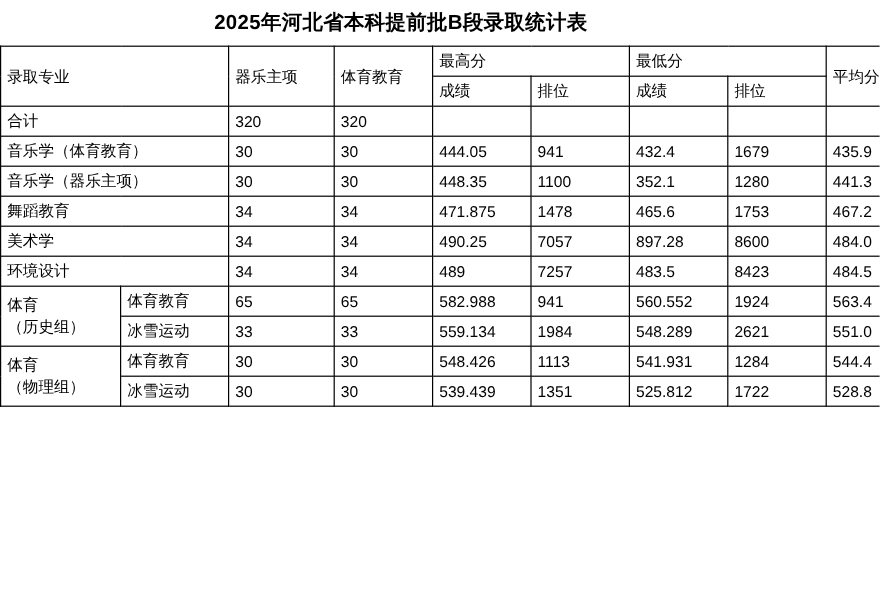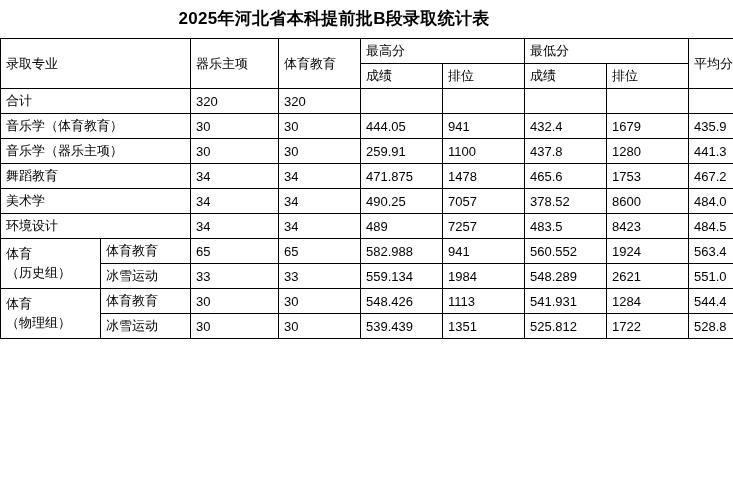--- a/index.html
+++ b/index.html
@@ -129,23 +129,23 @@
         <td>941</td>
         <td>432.4</td>
         <td>1679</td>
         <td>435.9</td>
       </tr>
 
       <tr>
         <td colspan="2">音乐学（器乐主项）</td>
         <td>30</td>
         <td>30</td>
-        <td>259.91</td>
+        <td>448.35</td>
         <td>1100</td>
-        <td>437.8</td>
+        <td>352.1</td>
         <td>1280</td>
         <td>441.3</td>
       </tr>
 
       <tr>
         <td colspan="2">舞蹈教育</td>
         <td>34</td>
         <td>34</td>
         <td>471.875</td>
         <td>1478</td>
@@ -153,21 +153,21 @@
         <td>1753</td>
         <td>467.2</td>
       </tr>
 
       <tr>
         <td colspan="2">美术学</td>
         <td>34</td>
         <td>34</td>
         <td>490.25</td>
         <td>7057</td>
-        <td>378.52</td>
+        <td>897.28</td>
         <td>8600</td>
         <td>484.0</td>
       </tr>
 
       <tr>
         <td colspan="2">环境设计</td>
         <td>34</td>
         <td>34</td>
         <td>489</td>
         <td>7257</td>

